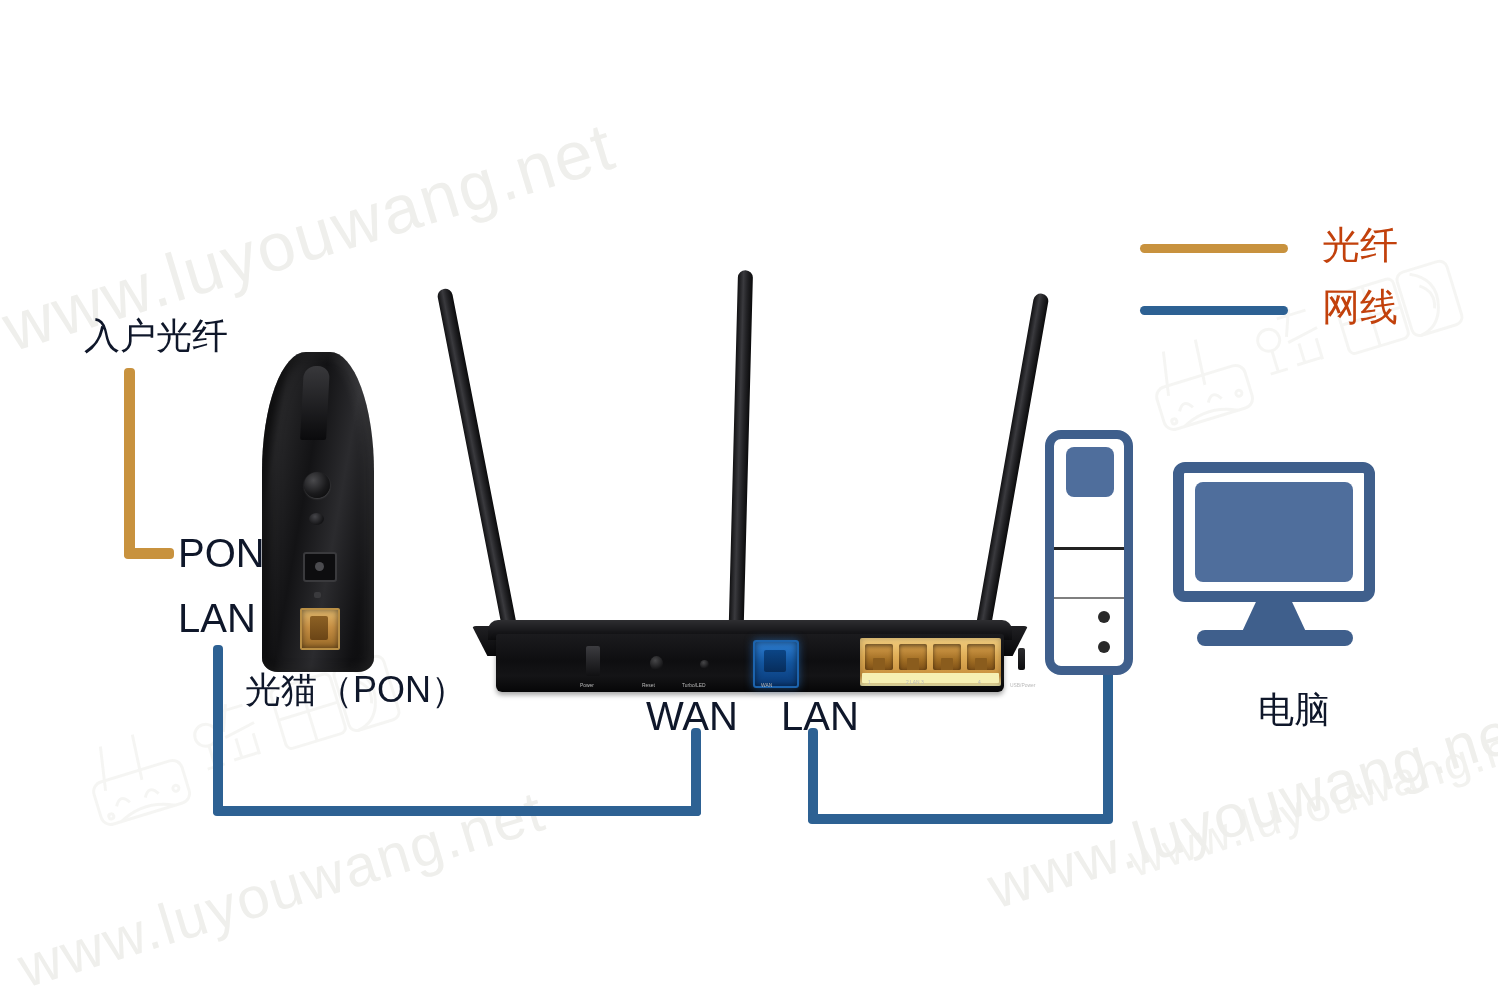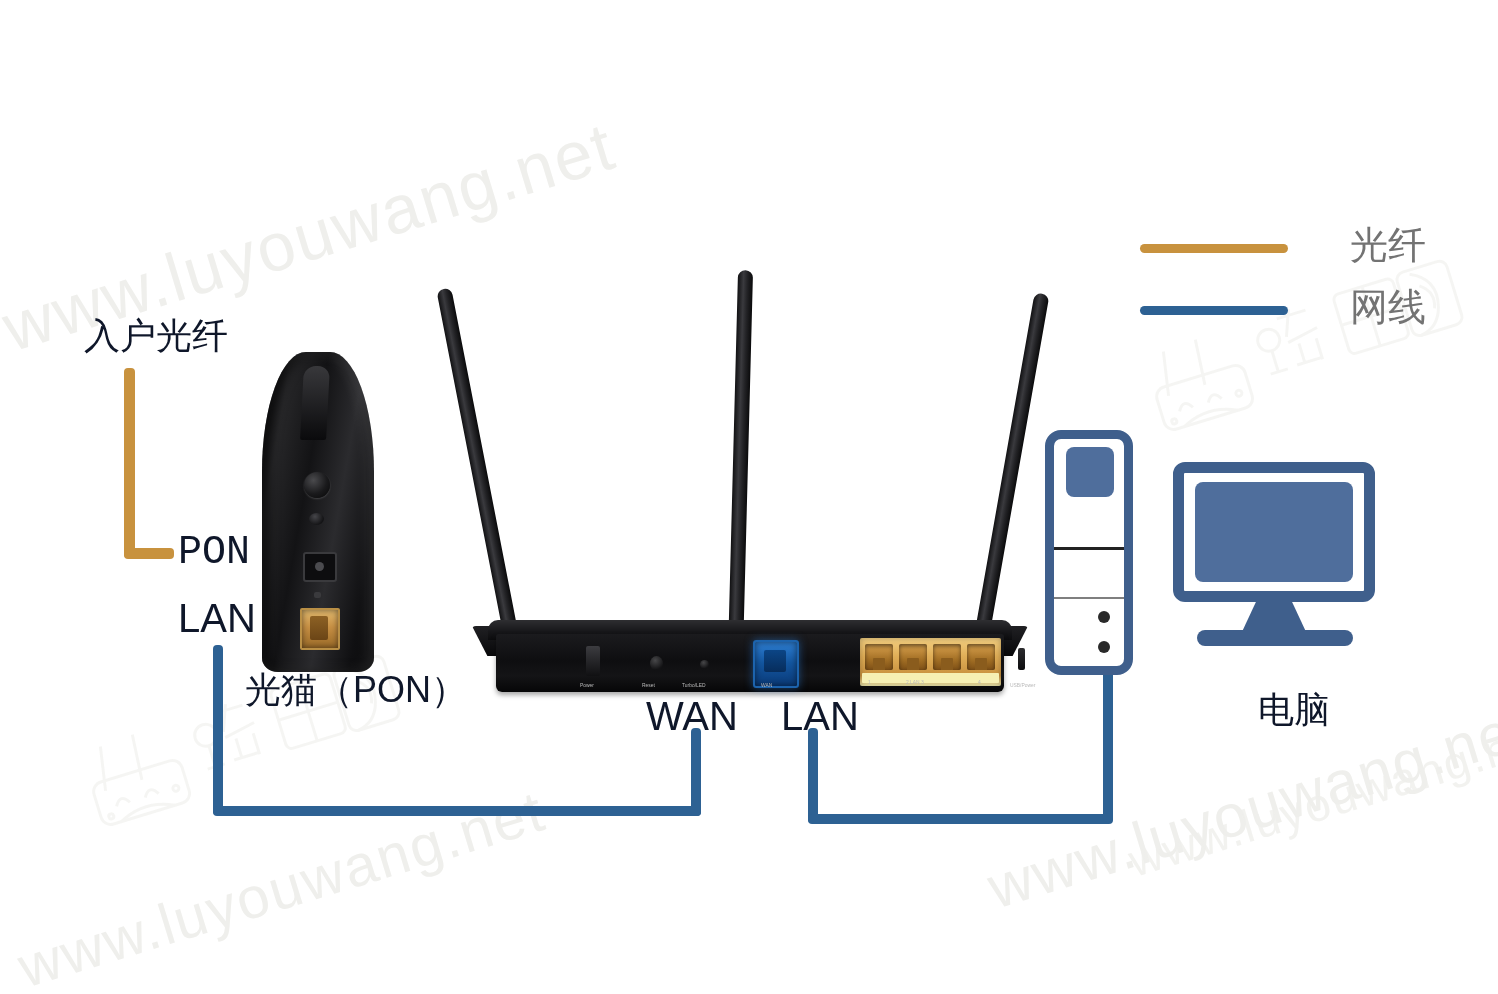--- a/index.html
+++ b/index.html
@@ -59,23 +59,22 @@
     position: absolute;
     left: 0; top: 22px;
     width: 148px; height: 9px;
     border-radius: 5px;
   }
   .legend-label {
     position: absolute;
     left: 182px; top: 0;
     font-size: 38px;
     line-height: 46px;
-    color: #737373;
+    color: #c2410c;
     white-space: nowrap;
-    margin-left: 28px;
   }
 
   
   .lab {
     position: absolute;
     color: #0f172a;
     white-space: nowrap;
     line-height: 1;
   }
 
@@ -416,21 +415,21 @@
     </div>
     <div class="monitor">
       <div class="screen"></div>
     </div>
     <div class="mon-neck"></div>
     <div class="mon-base"></div>
   </div>
 
   <div class="lab" style="left:84px; top:318px; font-size:36px;">入户光纤</div>
 
-  <div class="lab" style="left:178px; top:533px; font-size:40px;font-family:Liberation Mono, monospace;">PON</div>
+  <div class="lab" style="left:178px; top:533px; font-size:40px;">PON</div>
 
   <div class="lab" style="left:178px; top:598px; font-size:40px;">LAN</div>
 
   <div class="lab" style="left:245px; top:672px; font-size:36px;">光猫（PON）</div>
 
   <div class="lab" style="left:646px; top:696px; font-size:40px;">WAN</div>
 
   <div class="lab" style="left:781px; top:696px; font-size:40px;">LAN</div>
 
   <div class="lab" style="left:1258px; top:695px; font-size:36px;font-family:Liberation Mono, monospace;">电脑</div>

